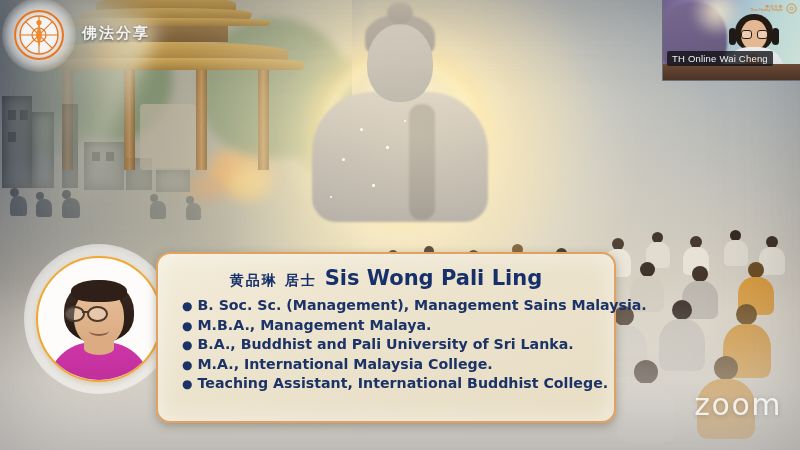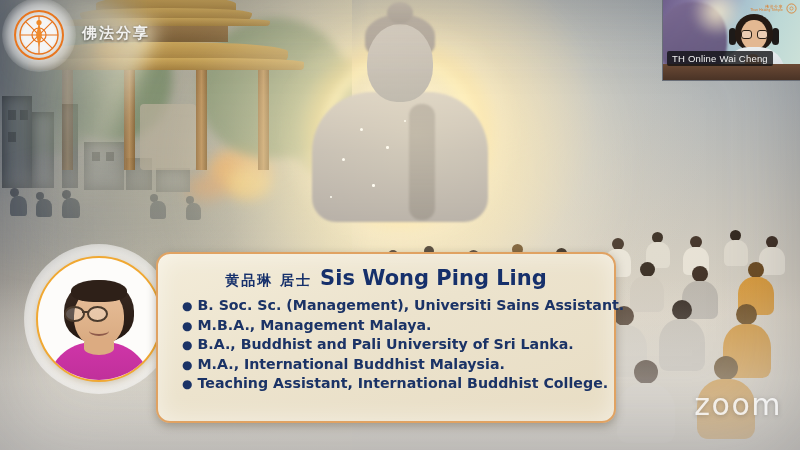--- a/index.html
+++ b/index.html
@@ -401,38 +401,38 @@
       <div class="ph ph-bridge"></div>
       <div class="ph ph-smile"></div>
       <div class="ph ph-neck"></div>
       <div class="ph ph-torso"></div>
       <div class="ph ph-collar"></div>
     </div>
   </div>
 
   <div class="panel">
     <div class="speaker">
-      <span class="sp-cn">黄品琳 居士</span><span class="sp-en">Sis Wong Ping Ling</span>
+      <span class="sp-cn">黄品琳 居士</span><span class="sp-en">Sis Wong Pali Ling</span>
     </div>
     <ul class="creds">
       <li>
         <span class="dot">●</span>
-        <span>B. Soc. Sc. (Management), Universiti Sains Assistant.</span>
+        <span>B. Soc. Sc. (Management), Management Sains Malaysia.</span>
       </li>
       <li>
         <span class="dot">●</span>
         <span>M.B.A., Management Malaya.</span>
       </li>
       <li>
         <span class="dot">●</span>
         <span>B.A., Buddhist and Pali University of Sri Lanka.</span>
       </li>
       <li>
         <span class="dot">●</span>
-        <span>M.A., International Buddhist Malaysia.</span>
+        <span>M.A., International Malaysia College.</span>
       </li>
       <li>
         <span class="dot">●</span>
         <span>Teaching Assistant, International Buddhist College.</span>
       </li>
     </ul>
   </div>
 
   <div class="vidtile">
     <div class="v-bg"></div>

